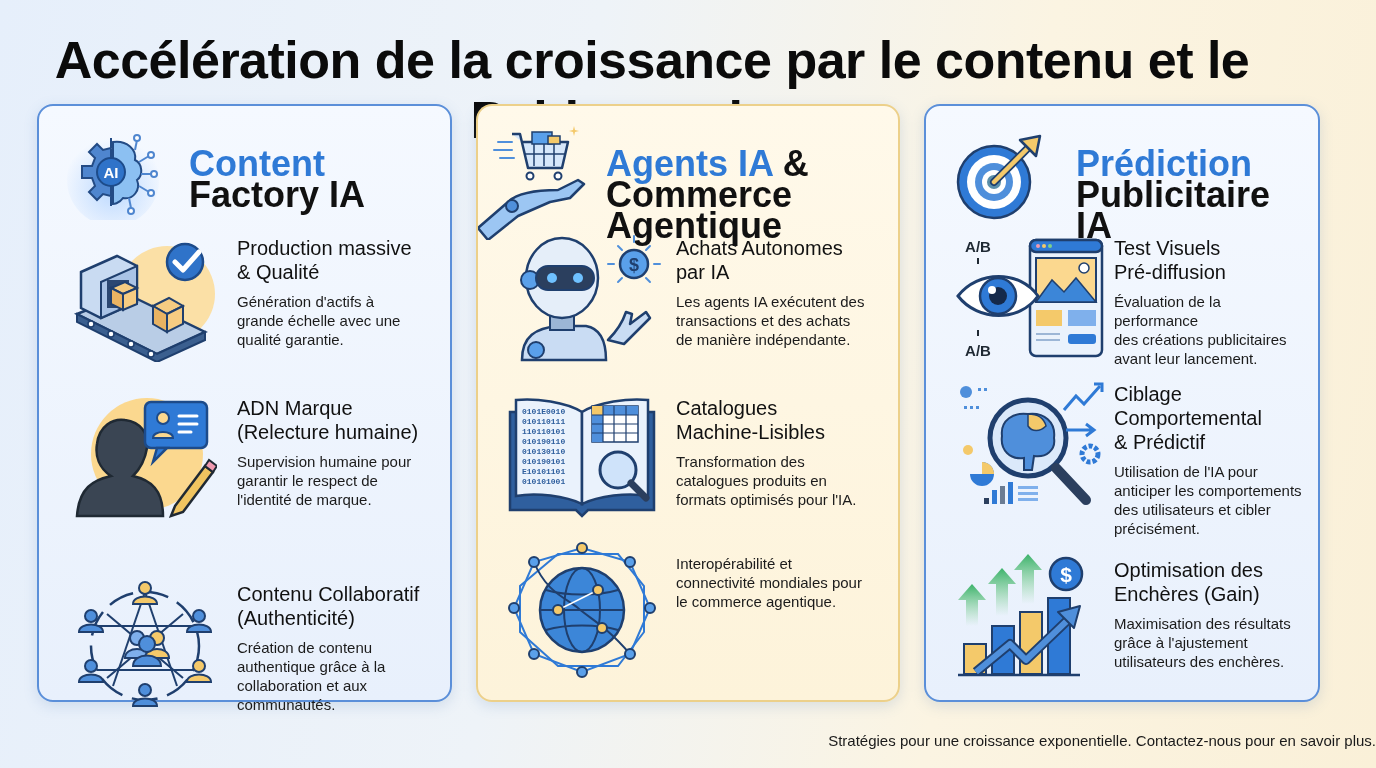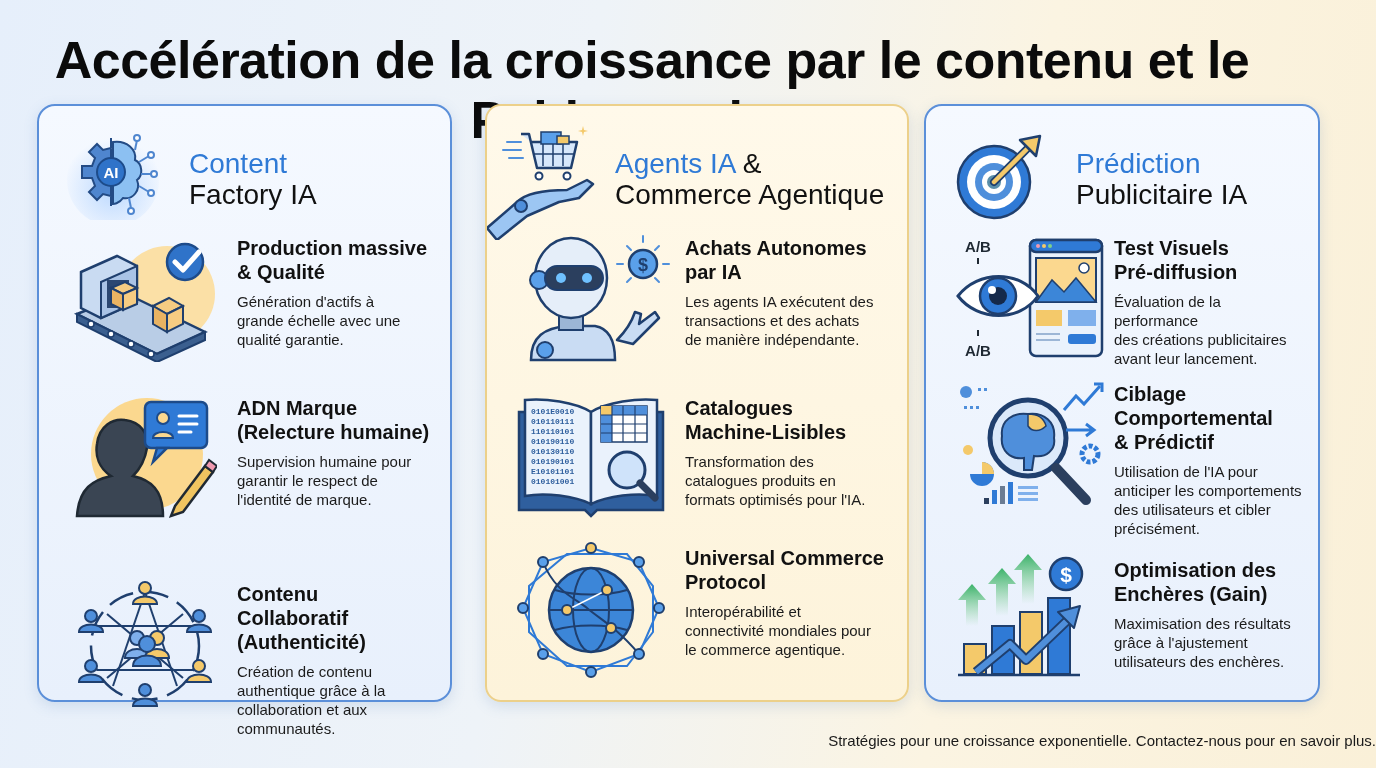--- a/index.html
+++ b/index.html
@@ -13,41 +13,41 @@
     .page-title {
       position: absolute; left: 0; top: 30px; width: 1304px;
       text-align: center; font-size: 52px; font-weight: bold; letter-spacing: -0.5px;
       color: #0b0b0b;
     }
     .card {
       position: absolute; top: 104px; height: 598px;
       border-radius: 16px; border: 2px solid #5b8fd9;
       box-shadow: 0 4px 14px rgba(80,120,180,0.18);
     }
-    .card.blue { background: linear-gradient(180deg, #f5f9ff 0%, #e8f0fc 100%); border-radius: 18px; }
+    .card.blue { background: linear-gradient(180deg, #f5f9ff 0%, #e8f0fc 100%); }
     .card.gold { background: linear-gradient(180deg, #fff9ea 0%, #fdf3da 100%); border-color: #ecd08a; }
     #card-1 { left: 37px; width: 415px; }
-    #card-2 { left: 476px; width: 424px; margin-left: 9px; }
+    #card-2 { left: 476px; width: 424px; }
     #card-3 { left: 924px; width: 396px; }
 
     .card-header { position: absolute; top: 14px; left: 18px; right: 10px; height: 100px; }
     .header-icon { position: absolute; left: 10px; top: 8px; width: 92px; height: 92px; }
-    .header-title { position: absolute; left: 132px; top: 28px; font-size: 28px; font-weight: normal; line-height: 31px; }
+    .header-title { position: absolute; left: 132px; top: 28px; font-size: 36px; font-weight: bold; line-height: 31px; }
     .header-title .accent { color: #2f7ad6; display: block; }
     .header-title .dark { color: #111; display: block; }
     #card-2 .header-title { left: 110px; top: 28px; }
     #card-2 .header-title .accent { display: inline; }
     #card-2 .header-title .amp { color: #111; }
 
     .feature { position: absolute; left: 18px; right: 10px; height: 150px; }
     .feature-icon { position: absolute; left: 10px; top: 0; width: 150px; height: 130px; }
     .feature-text { position: absolute; left: 180px; top: 4px; right: 6px; }
     #card-2 .feature-text { left: 180px; }
     #card-3 .feature-text { left: 170px; }
-    .feature-title { font-size: 20px; font-weight: bold; line-height: 24px; color: #111; white-space: pre-line; }
+    .feature-title { font-size: 20px; font-weight: normal; line-height: 24px; color: #111; white-space: pre-line; }
     .feature-desc { margin-top: 8px; font-size: 15px; line-height: 19px; color: #1b1b1b; white-space: pre-line; }
 
     .footer {
       position: absolute; left: 0; top: 732px; width: 1376px; text-align: right;
       font-size: 15px; color: #1a1a1a;
     }
     svg { display: block; }
   </style>
 </head>
 <body>
@@ -346,22 +346,20 @@
             <circle cx="124" cy="20" r="5" fill="#5aa0ea"></circle>
             <circle cx="8" cy="66" r="5" fill="#5aa0ea"></circle>
             <circle cx="144" cy="66" r="5" fill="#5aa0ea"></circle>
           <circle cx="28" cy="112" r="5" fill="#5aa0ea"></circle>
             <circle cx="124" cy="112" r="5" fill="#5aa0ea"></circle>
             <circle cx="76" cy="130" r="5" fill="#5aa0ea"></circle>
         </g>
       </svg>
     </div>
     <div class="feature-text">
-      <div class="feature-title">Universal Commerce
-Protocol</div>
       <div class="feature-desc">Interopérabilité et
 connectivité mondiales pour
 le commerce agentique.</div>
     </div>
   </div>
 </div>
 
 <div class="card blue" id="card-3">
   <div class="card-header">
     <div class="header-icon">

